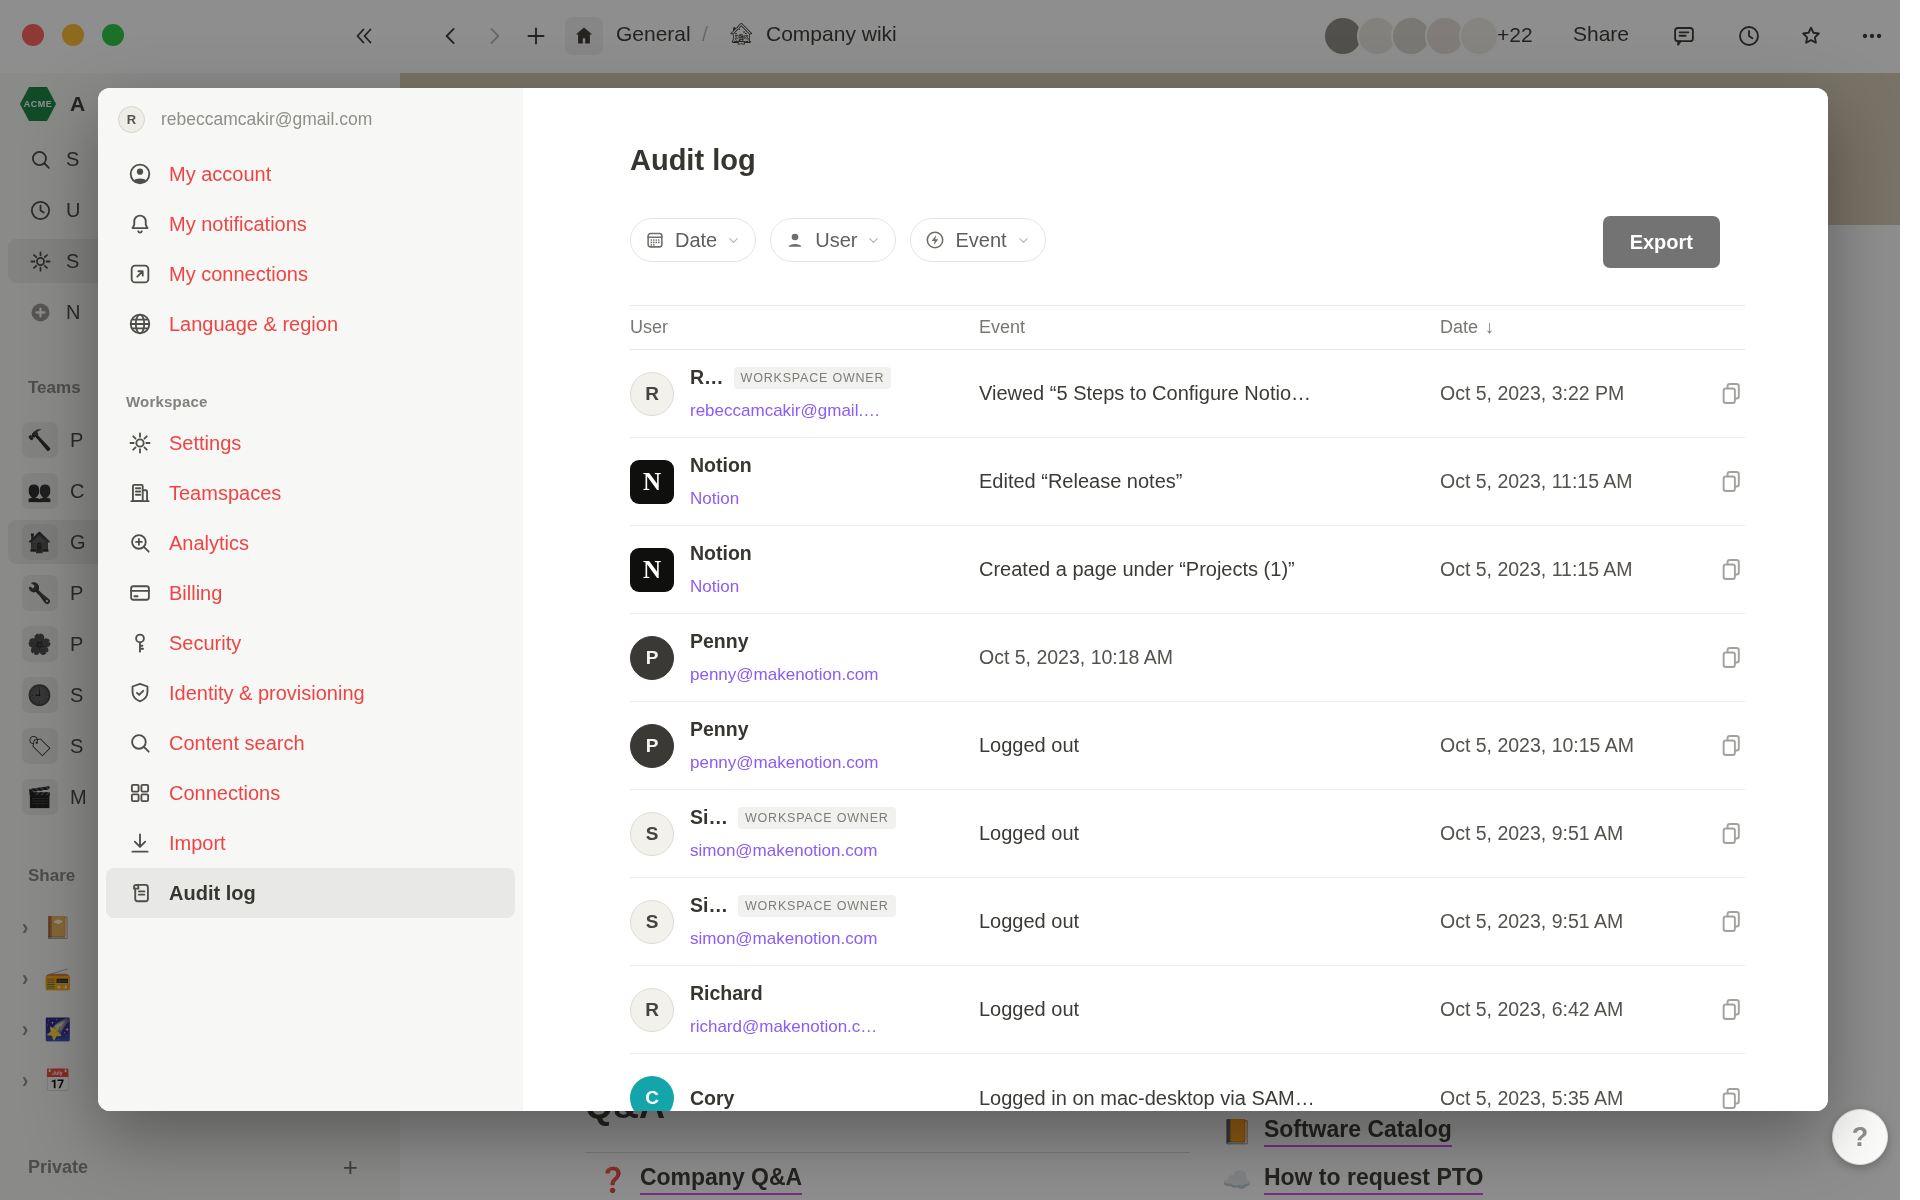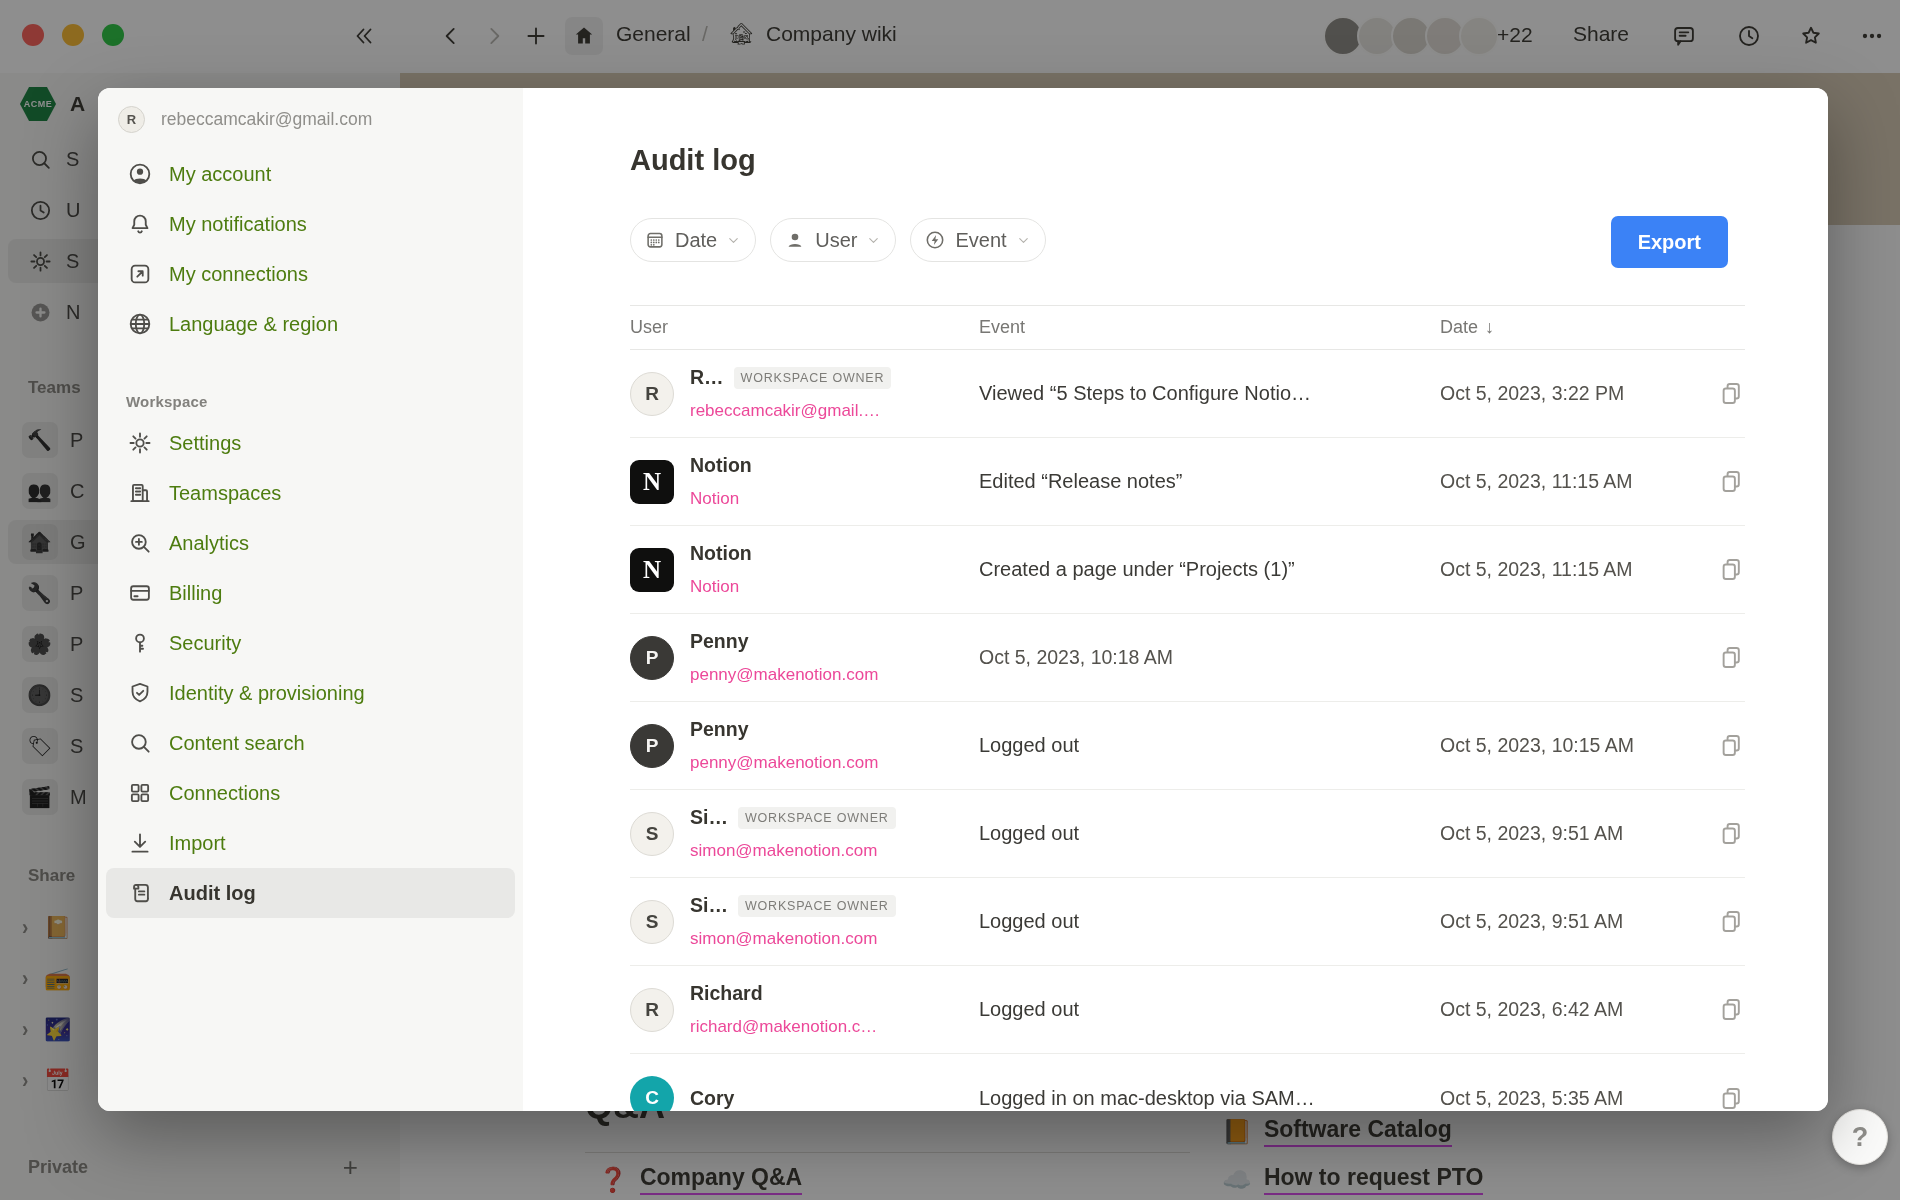--- a/index.html
+++ b/index.html
@@ -61,35 +61,35 @@
   .modal { position:absolute; left:98px; top:88px; width:1730px; height:1023px; background:#fff; border-radius:12px;
            box-shadow:0 25px 70px rgba(0,0,0,.35); z-index:20; display:flex; overflow:hidden; }
   .mnav { width:425px; flex:0 0 425px; background:#f7f7f5; padding-top:18px; }
   .acct-row { display:flex; align-items:center; margin:0 0 16px 20px; gap:16px; }
   .acct-av { width:27px; height:27px; border-radius:50%; background:#efede7; border:1px solid #d5d3cd;
              display:flex; align-items:center; justify-content:center; font-size:13px; color:#55534e; font-weight:600; }
   .acct-email { font-size:17.5px; color:#8f8e8a; }
   .mnav-item { height:50px; margin:0 8px; border-radius:8px; display:flex; align-items:center; padding-left:20px; gap:16px; }
   .mnav-item .ni { width:27px; height:27px; color:#4f4e4a; flex:0 0 27px; display:flex; align-items:center; justify-content:center; }
   .mnav-item .ni svg { width:26px; height:26px; }
-  .mnav-item .nl { font-size:20px; color:#4d7c0f; font-weight:500; white-space:nowrap; }
+  .mnav-item .nl { font-size:20px; color:#ef4444; font-weight:500; white-space:nowrap; }
   .mnav-item.active { background:#e8e8e6; }
   .mnav-item.active .nl { font-weight:700; color:#37352f; }
   .mnav-sec { margin:44px 0 8px 28px; font-size:15px; font-weight:600; color:#82817d; letter-spacing:.2px; }
 
   .mmain { position:relative; flex:1; background:#fff; }
   .m-title { position:absolute; left:107px; top:56px; font-size:29px; font-weight:700; color:#37352f; }
   .filters { position:absolute; left:107px; top:130px; display:flex; gap:14px; }
   .pill { height:44px; border:1.5px solid #e4e4e2; border-radius:22px; background:#fff; display:flex; align-items:center;
           padding:0 14px 0 13px; gap:9px; }
   .pill .pi { width:22px; height:22px; color:#6f6e69; display:flex; }
   .pill .pi svg{ width:22px; height:22px; }
   .pill .pl { font-size:20px; color:#5f5e5b; }
   .pill .pc { width:15px; height:15px; color:#b3b1ac; display:flex; }
-  .export-btn { position:absolute; right:100px; top:128px; height:52px; padding:0 27px; background:#3b82f6; color:#fff;
+  .export-btn { position:absolute; right:108px; top:128px; height:52px; padding:0 27px; background:#737373; color:#fff;
                 border:none; border-radius:7px; font-size:20px; font-weight:600; font-family:inherit; display:flex; align-items:center; }
 
   .table { position:absolute; left:107px; right:83px; top:217px; }
   .thead { display:flex; align-items:center; height:45px; border-top:1px solid #e7e7e5; border-bottom:1px solid #e7e7e5;
            font-size:18px; color:#787774; }
   .col-user { width:349px; flex:0 0 349px; }
   .col-event { width:461px; flex:0 0 461px; }
   .col-date { flex:1; display:flex; align-items:center; }
   .sort-arrow { margin-left:7px; font-size:18px; color:#787774; }
   .trow { display:flex; align-items:center; height:88px; border-bottom:1px solid #ededea; }
@@ -98,21 +98,21 @@
             display:flex; align-items:center; justify-content:center; font-size:19px; font-weight:600; }
   .av-portrait-light { background:#f3f1ec; border:1px solid #dddbd5; color:#45443f; }
   .av-portrait-dark { background:#3a3936; border:1px solid #3a3936; color:#f5f4f2; }
   .av-teal { background:#13a5aa; color:#fff; }
   .av-notion { border-radius:9px; background:#0f0f0e; color:#fff; font-family:"Liberation Serif", serif; font-size:25px; font-weight:700; }
   .uline { display:flex; align-items:center; gap:10px; }
   .uname { font-size:19.5px; font-weight:600; color:#37352f; white-space:nowrap; }
   .badge { font-size:12.5px; font-weight:500; letter-spacing:.8px; color:#7d7c78; background:#f1f1ef;
            padding:4px 7px; border-radius:4px; white-space:nowrap; }
   .badge:empty { display:none; }
-  .uemail { font-size:17px; color:#ec4899; margin-top:12px; white-space:nowrap; }
+  .uemail { font-size:17px; color:#8b5cf6; margin-top:12px; white-space:nowrap; }
   .uemail:empty { display:none; }
   .ecell { font-size:20px; color:#3b3a36; white-space:nowrap; overflow:hidden; }
   .dcell { font-size:19.5px; color:#54524d; justify-content:space-between; white-space:nowrap; }
   .copy-ic { width:27px; height:27px; color:#a3a19c; flex:0 0 27px; }
 
   svg { display:block; }
   .s  { fill:none; stroke:currentColor; stroke-width:1.7; stroke-linecap:round; stroke-linejoin:round; }
   .f  { fill:currentColor; stroke:none; }
 </style>
 </head>

